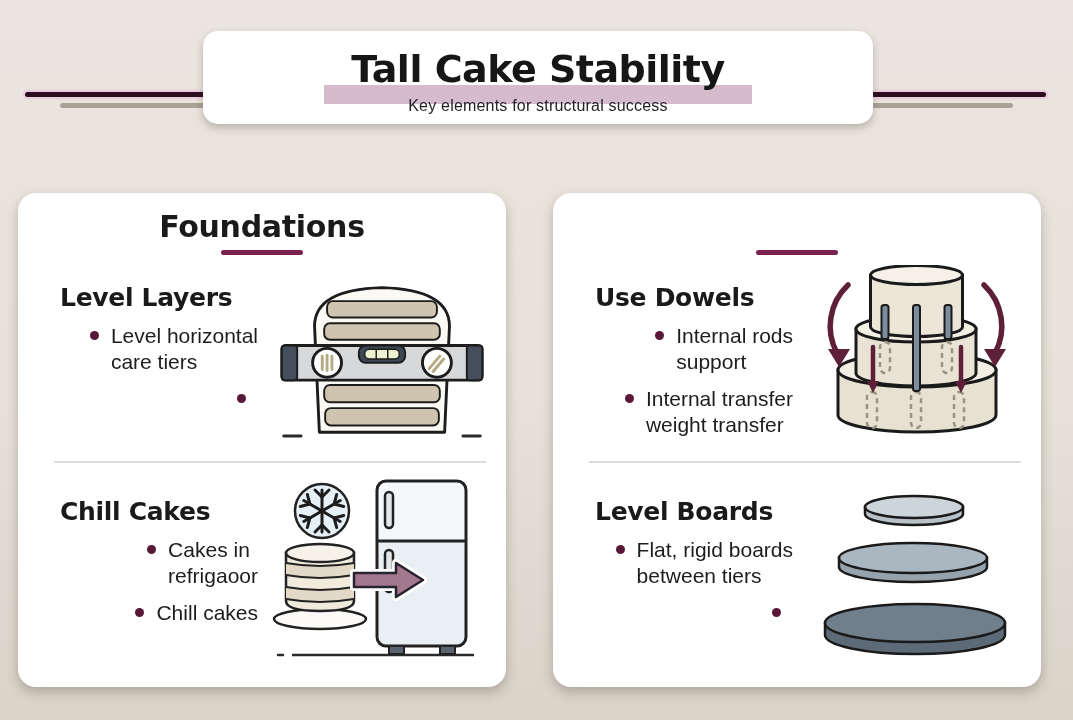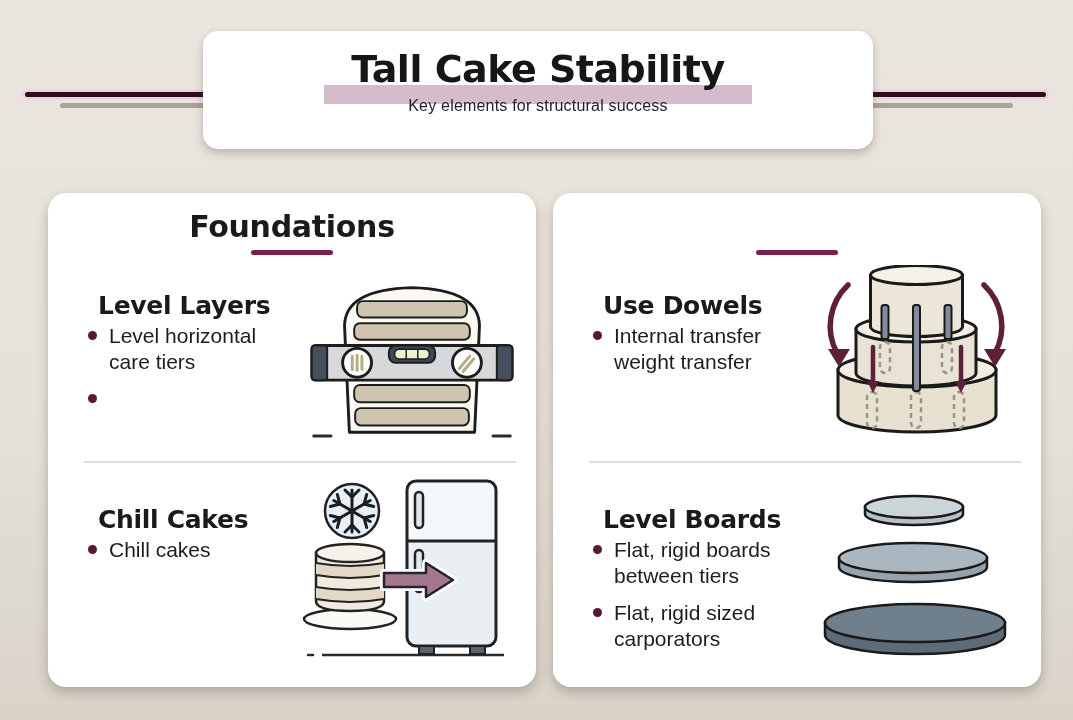--- a/index.html
+++ b/index.html
@@ -7,48 +7,48 @@
     width:1073px;height:720px;position:relative;overflow:hidden;
     background:linear-gradient(180deg,#eae6df 0%,#e6e2d9 55%,#d9d3c8 100%);
     font-family:"Liberation Sans", sans-serif;color:#1c1c1e;
   }
   .abs{position:absolute;}
   
   .rule-dark{height:5px;background:#2b0d1c;border-radius:4px;box-shadow:0 0 0 2.5px #eccfde;}
   .rule-gray{height:5px;background:#a7a396;border-radius:4px;}
   
   .header-card{
-    left:203px;top:31px;width:670px;height:118px;background:#ffffff;
+    left:203px;top:31px;width:670px;height:93px;background:#ffffff;
     border-radius:15px;box-shadow:0 4px 9px rgba(80,70,60,.32);text-align:center;
   }
   .title-highlight{left:50%;transform:translateX(-50%);top:54px;width:428px;height:19px;background:#d6bcca;}
   .main-title{
     position:relative;margin:18px 0 0 0;font-family:"DejaVu Sans","Liberation Sans",sans-serif;
     font-size:38px;font-weight:700;letter-spacing:-.5px;color:#161616;line-height:1.1;
   }
   .subtitle{position:relative;margin:6px 0 0 0;font-size:16px;color:#242428;letter-spacing:.2px;}
   
   .panel{
     top:193px;width:488px;height:494px;background:#ffffff;border-radius:18px;
     box-shadow:0 5px 12px rgba(80,70,60,.33);
   }
-  .panel-left{left:48px;} .panel-right{left:553px;}
+  .panel-left{left:18px;} .panel-right{left:553px;}
   .panel-title{
     margin:16px 0 0 0;text-align:center;font-family:"DejaVu Sans","Liberation Sans",sans-serif;
     font-size:30px;font-weight:700;letter-spacing:-.3px;color:#1a1a1c;
   }
   .panel-underline{left:50%;transform:translateX(-50%);top:57px;width:82px;height:5px;background:#7a2150;border-radius:3px;}
   .sec-heading{
-    position:absolute;left:38px;margin:12px;font-family:"DejaVu Sans","Liberation Sans",sans-serif;
+    position:absolute;left:38px;margin:4px;font-family:"DejaVu Sans","Liberation Sans",sans-serif;
     font-size:25px;font-weight:700;letter-spacing:-.3px;color:#1a1a1c;
   }
   .sec-heading.s1{top:86px;} .sec-heading.s2{top:300px;}
   ul.bullets{position:absolute;left:40px;margin:0;padding:0;list-style:none;width:200px;}
   ul.bullets.s1{top:130px;} ul.bullets.s2{top:344px;}
-  ul.bullets li{display:flex;margin:0 0 11px 0;}
+  ul.bullets li{display:flex;margin:0 0 11px 0;justify-content:flex-end;}
   .dot{flex:0 0 9px;width:9px;height:9px;border-radius:50%;background:#5a1838;margin:8px 12px 0 0;}
   .btxt{font-size:21px;line-height:26px;color:#1d1d1f;white-space:pre-line;}
   .divider{left:36px;right:20px;top:268px;height:2px;background:#dddcd8;}
   .illo{position:absolute;}
   .illo svg{display:block;width:100%;height:100%;}
 </style>
 </head>
 <body>
 
 <div class="abs rule-dark" style="left:25px;top:92px;width:182px;"></div>
@@ -105,20 +105,25 @@
       </g>
       <line x1="8" y1="172" x2="26" y2="172" stroke="#2a2a2a" stroke-width="3" stroke-linecap="round"></line>
       <line x1="194" y1="172" x2="212" y2="172" stroke="#2a2a2a" stroke-width="3" stroke-linecap="round"></line>
     </svg>
   </div>
 
   <div class="abs divider"></div>
 
   <h3 class="sec-heading s2">Chill Cakes</h3>
   <ul class="bullets s2">
+    <li>
+        <span class="dot"></span>
+        <span class="btxt">Cakes in
+refrigaoor</span>
+      </li>
     <li>
         <span class="dot"></span>
         <span class="btxt">Chill cakes</span>
       </li>
   </ul>
 
   <div class="illo" style="right:14px;top:285px;width:230px;height:188px;">
     <svg viewBox="0 0 230 188">
       <line x1="30" y1="177" x2="212" y2="177" stroke="#2a2a2a" stroke-width="2.5"></line>
       <line x1="16" y1="177" x2="21" y2="177" stroke="#2a2a2a" stroke-width="2.5" stroke-linecap="round"></line>
@@ -171,20 +176,25 @@
   </div>
 </div>
 
 <div class="abs panel panel-right">
   <div class="abs panel-underline"></div>
 
   <h3 class="sec-heading s1">Use Dowels</h3>
   <ul class="bullets s1">
     <li>
         <span class="dot"></span>
+        <span class="btxt">Internal rods
+support</span>
+      </li>
+    <li>
+        <span class="dot"></span>
         <span class="btxt">Internal transfer
 weight transfer</span>
       </li>
   </ul>
 
   <div class="illo" style="right:22px;top:72px;width:204px;height:185px;">
     <svg viewBox="0 0 204 185">
       <path d="M23,105 L23,150 A79,17 0 0 0 181,150 L181,105 Z" fill="#e7e1d2" stroke="#1a1a1a" stroke-width="3"></path>
       <ellipse cx="102" cy="105" rx="79" ry="17" fill="#f2eee4" stroke="#1a1a1a" stroke-width="3"></ellipse>
       <g fill="none" stroke="#9a9284" stroke-width="2.5" stroke-dasharray="5 4">
@@ -224,22 +234,20 @@
 
   <h3 class="sec-heading s2">Level Boards</h3>
   <ul class="bullets s2">
     <li>
         <span class="dot"></span>
         <span class="btxt">Flat, rigid boards
 between tiers</span>
       </li>
     <li>
         <span class="dot"></span>
-        <span class="btxt">Flat, rigid sized
-carporators</span>
       </li>
   </ul>
 
   <div class="illo" style="right:26px;top:292px;width:195px;height:180px;">
     <svg viewBox="0 0 195 180">
       <path d="M45,22 v7 a49,11 0 0 0 98,0 v-7 Z" fill="#b7c1c8" stroke="#1a1a1a" stroke-width="2.5"></path>
       <ellipse cx="94" cy="22" rx="49" ry="11" fill="#ccd5da" stroke="#1a1a1a" stroke-width="2.5"></ellipse>
       <path d="M19,73 v9 a74,15 0 0 0 148,0 v-9 Z" fill="#96a3ad" stroke="#1a1a1a" stroke-width="2.5"></path>
       <ellipse cx="93" cy="73" rx="74" ry="15" fill="#aab6c0" stroke="#1a1a1a" stroke-width="2.5"></ellipse>
       <path d="M5,138 v12 a90,19 0 0 0 180,0 v-12 Z" fill="#5c6b77" stroke="#1a1a1a" stroke-width="2.5"></path>

